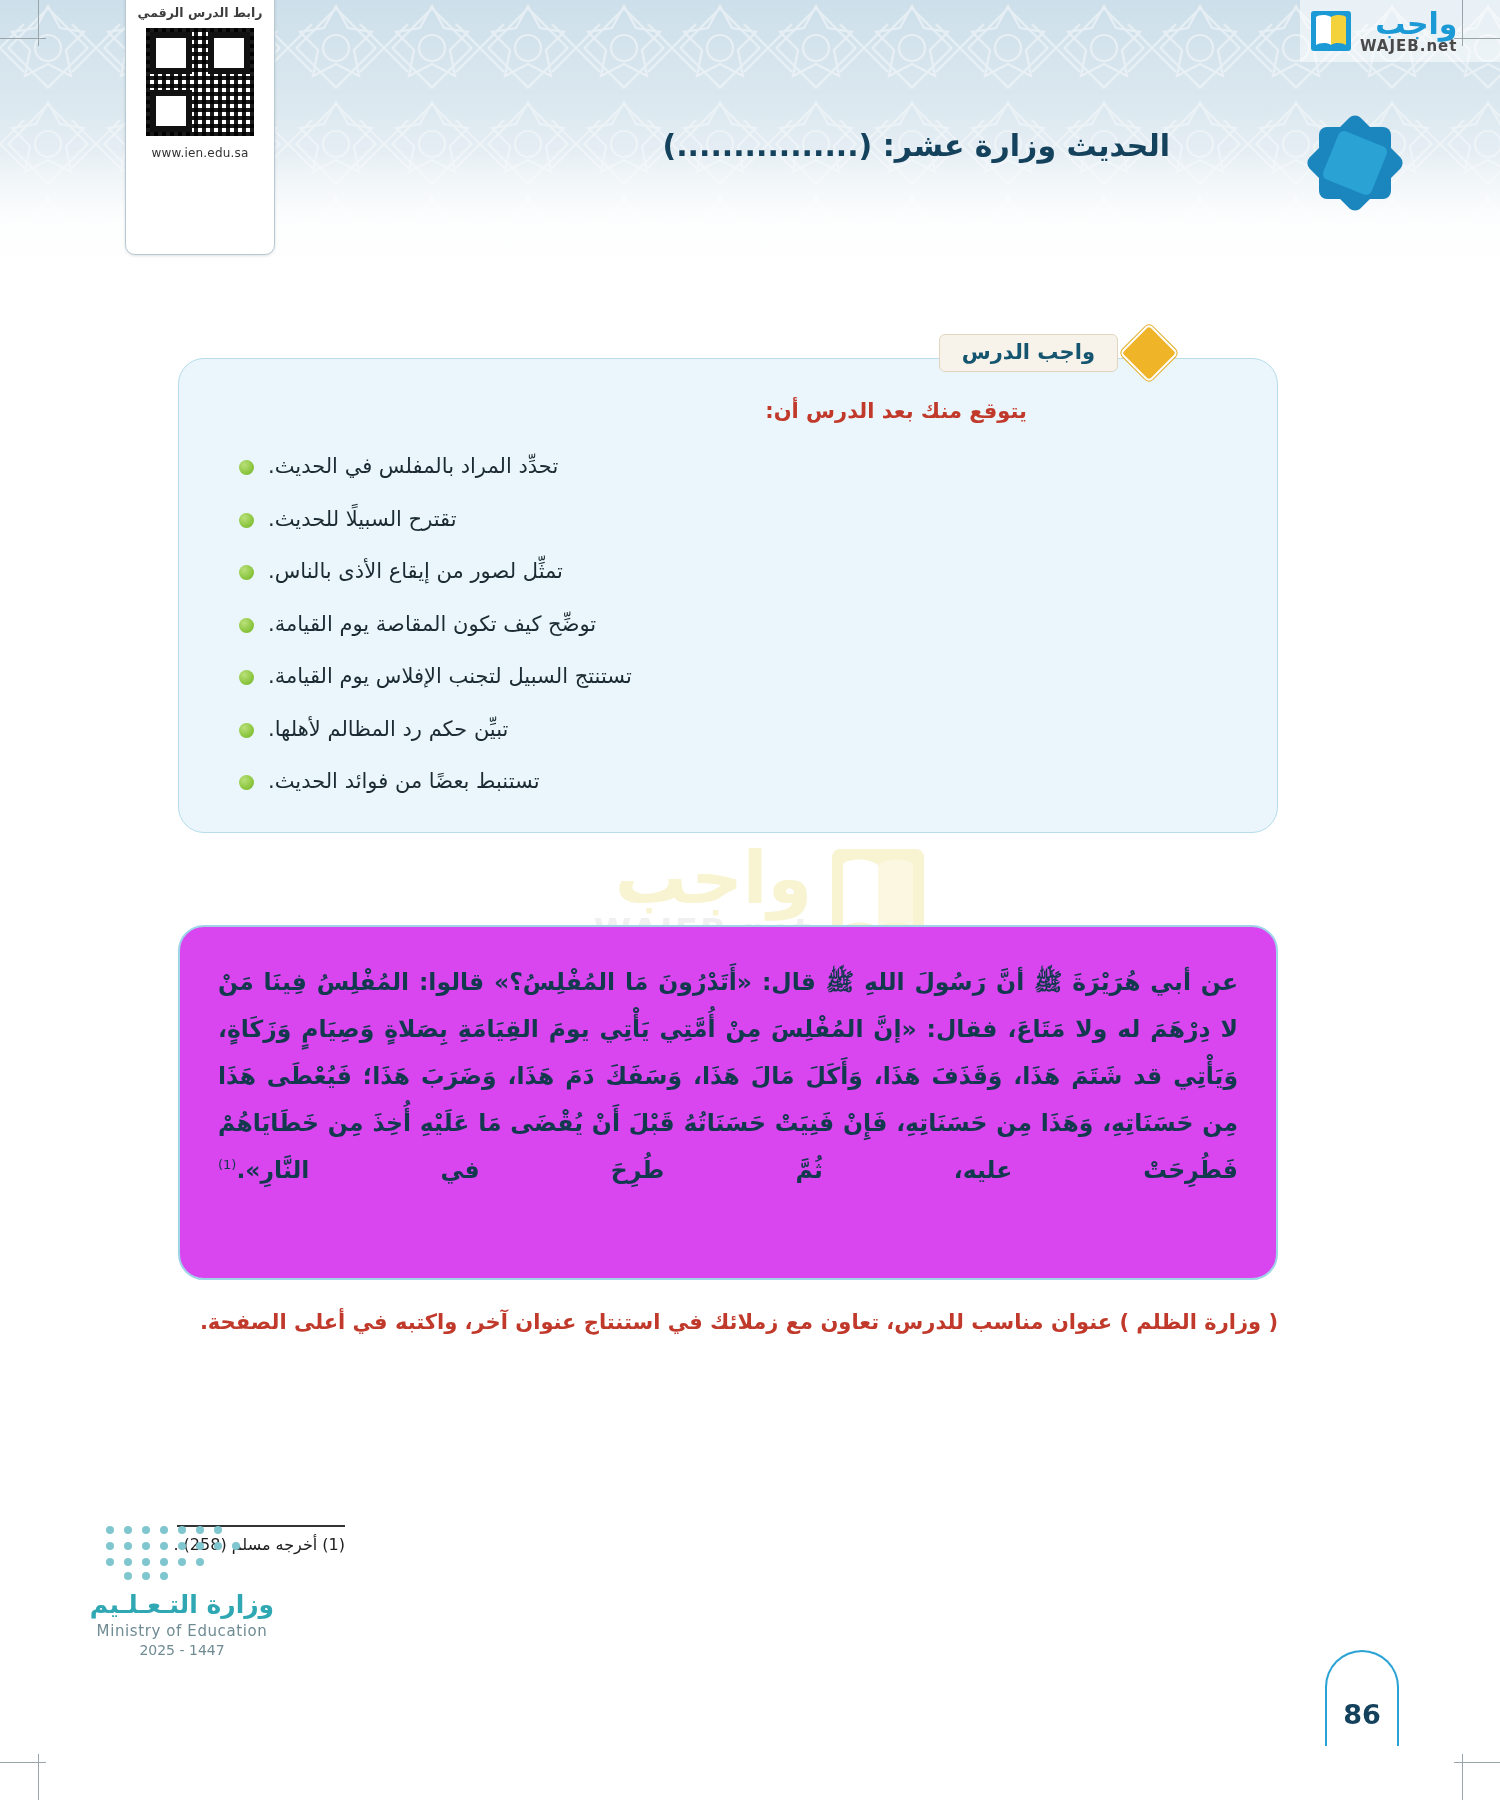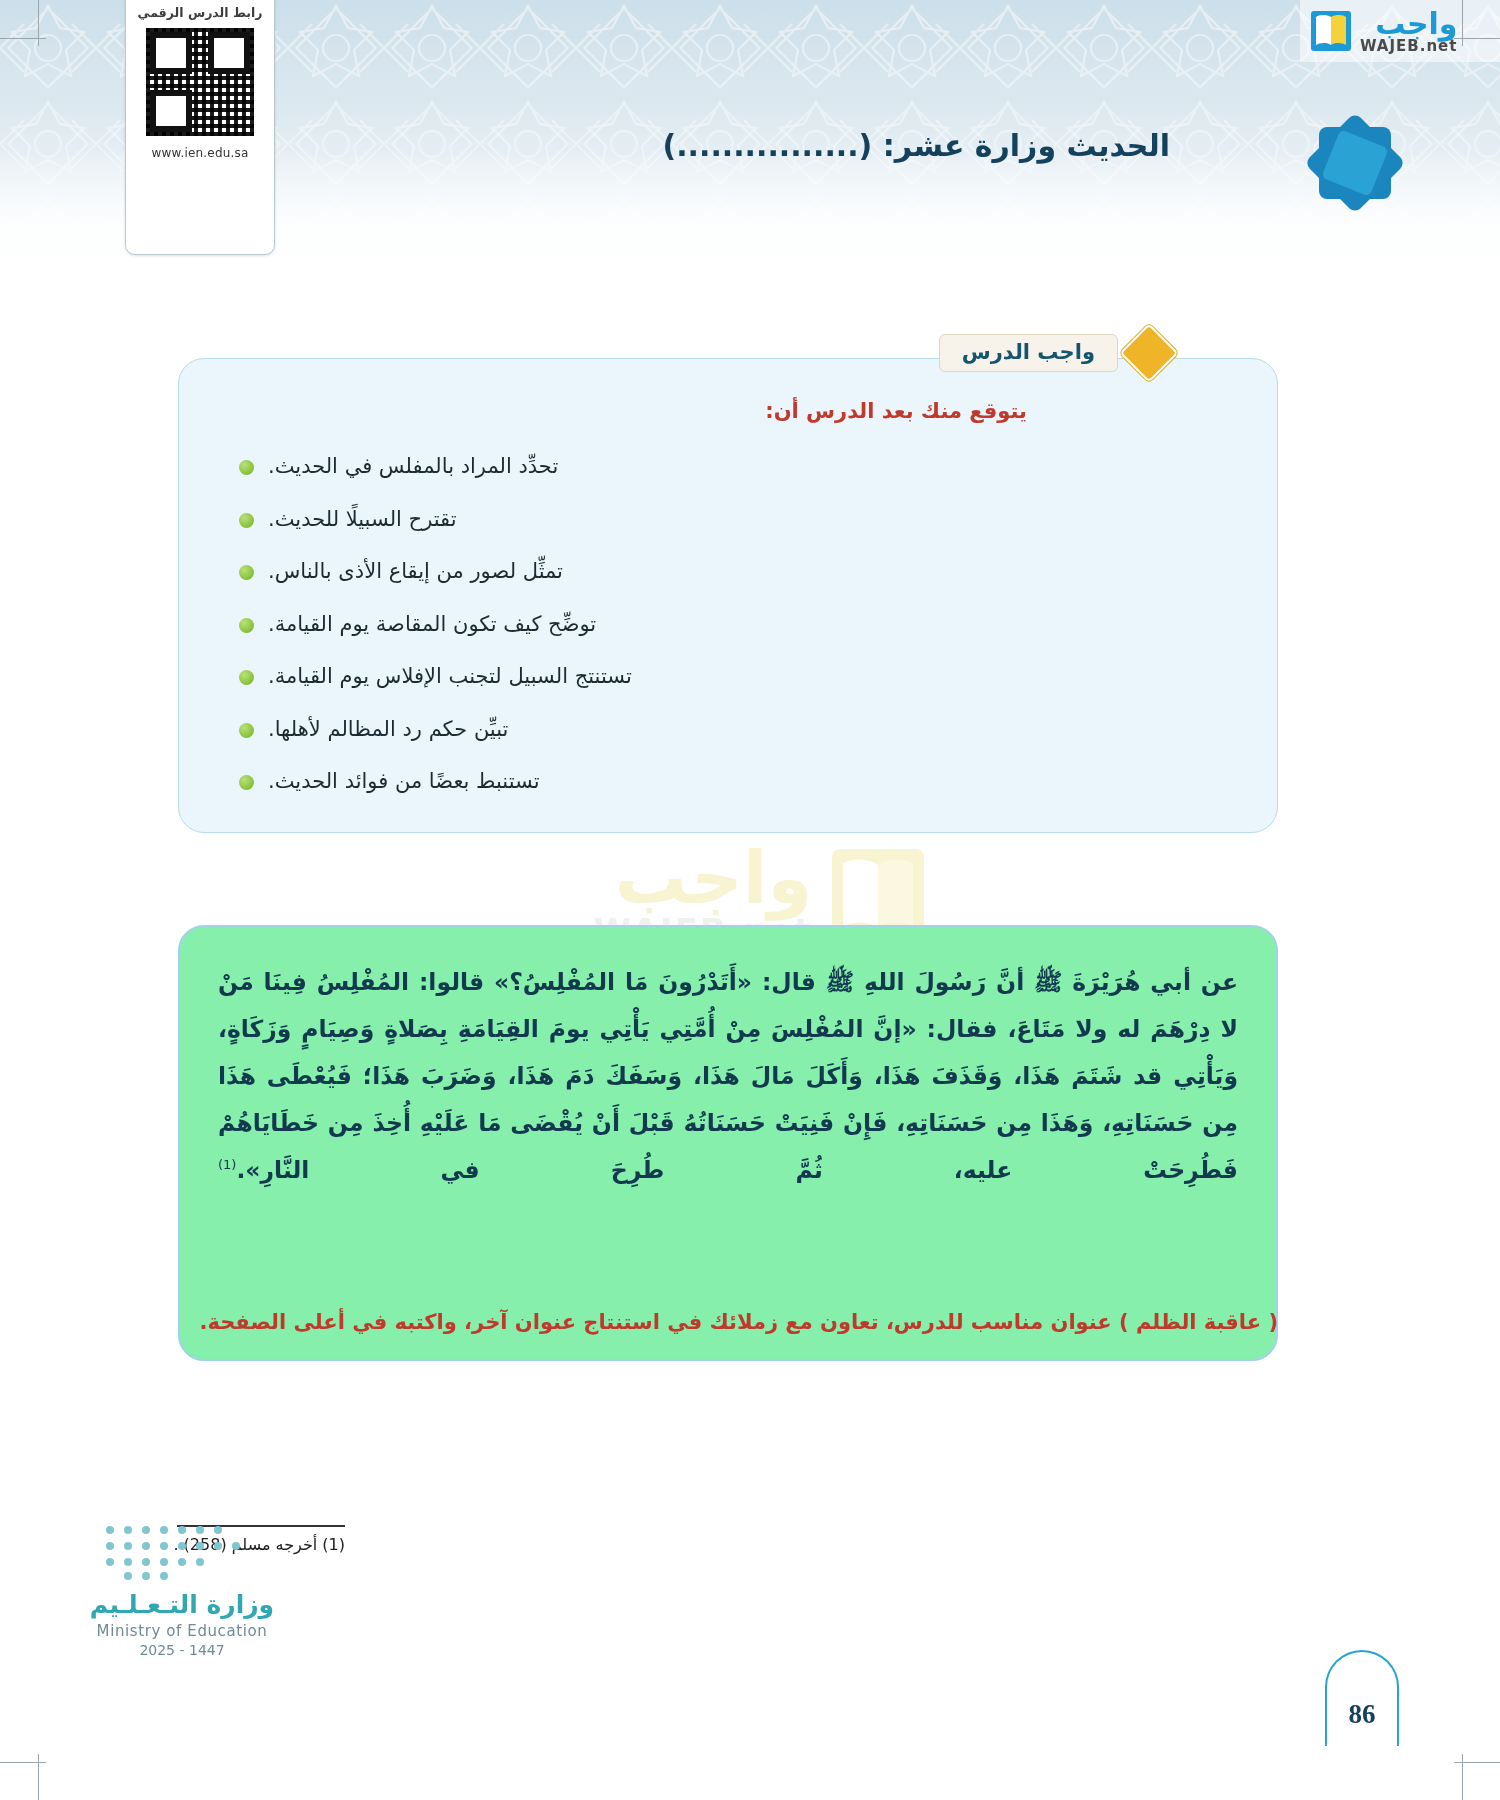--- a/index.html
+++ b/index.html
@@ -239,22 +239,22 @@
     width: 96px; height: 100px;
     position: relative;
   }
 
   
   .hadith-box {
     position: absolute;
     top: 925px;
     right: 222px;
     width: 1100px;
-    height: 436px;
-    background: #86efac;
+    height: 355px;
+    background: #d946ef;
     border: 2px solid #9fd3e8;
     border-radius: 26px;
     box-sizing: border-box;
     padding: 32px 38px;
   }
   .hadith-text {
     font-size: 23.5px;
     line-height: 2.0;
     color: #13394f;
     font-weight: bold;
@@ -349,21 +349,20 @@
     align-items: flex-end;
     justify-content: center;
     padding-bottom: 16px;
     box-sizing: border-box;
     background: #fff;
   }
   .page-badge span {
     font-size: 27px;
     font-weight: bold;
     color: #14415c;
-    font-family: Liberation Serif, serif;
   }
 
   
   .crop {
     position: absolute;
     background: #9aa5ab;
   }
   .crop.v { width: 1px; height: 46px; }
   .crop.h { width: 46px; height: 1px; }
 </style>
@@ -478,21 +477,21 @@
   <div class="wm-text">
     <div class="wm-main">واجب</div>
     <div class="wm-sub">WAJEB.net</div>
   </div>
 </div>
 
 <div class="hadith-box">
   <div class="hadith-text"><span>عن أبي هُرَيْرَةَ ﷺ أنَّ رَسُولَ اللهِ ﷺ قال: «أَتَدْرُونَ مَا المُفْلِسُ؟» قالوا: المُفْلِسُ فِينَا مَنْ لا دِرْهَمَ له ولا مَتَاعَ، فقال: «إنَّ المُفْلِسَ مِنْ أُمَّتِي يَأْتِي يومَ القِيَامَةِ بِصَلاةٍ وَصِيَامٍ وَزَكَاةٍ، وَيَأْتِي قد شَتَمَ هَذَا، وَقَذَفَ هَذَا، وَأَكَلَ مَالَ هَذَا، وَسَفَكَ دَمَ هَذَا، وَضَرَبَ هَذَا؛ فَيُعْطَى هَذَا مِن حَسَنَاتِهِ، وَهَذَا مِن حَسَنَاتِهِ، فَإِنْ فَنِيَتْ حَسَنَاتُهُ قَبْلَ أَنْ يُقْضَى مَا عَلَيْهِ أُخِذَ مِن خَطَايَاهُمْ فَطُرِحَتْ عليه، ثُمَّ طُرِحَ في النَّارِ».</span><sup>(1)</sup></div>
 </div>
 
-<div class="note-line">( عاقبة الظلم )  عنوان مناسب للدرس، تعاون مع زملائك في استنتاج عنوان آخر، واكتبه في أعلى الصفحة.</div>
+<div class="note-line">( وزارة الظلم )  عنوان مناسب للدرس، تعاون مع زملائك في استنتاج عنوان آخر، واكتبه في أعلى الصفحة.</div>
 
 <div class="footnote-rule"></div>
 <div class="footnote">(1) أخرجه مسلم (258) .</div>
 
 <div class="moe">
   <div class="moe-dots">
     <svg viewBox="0 0 168 62" width="168" height="62">
       <g fill="#7fc6cf">
         <circle cx="12" cy="10" r="4"></circle>
           <circle cx="30" cy="10" r="4"></circle>

